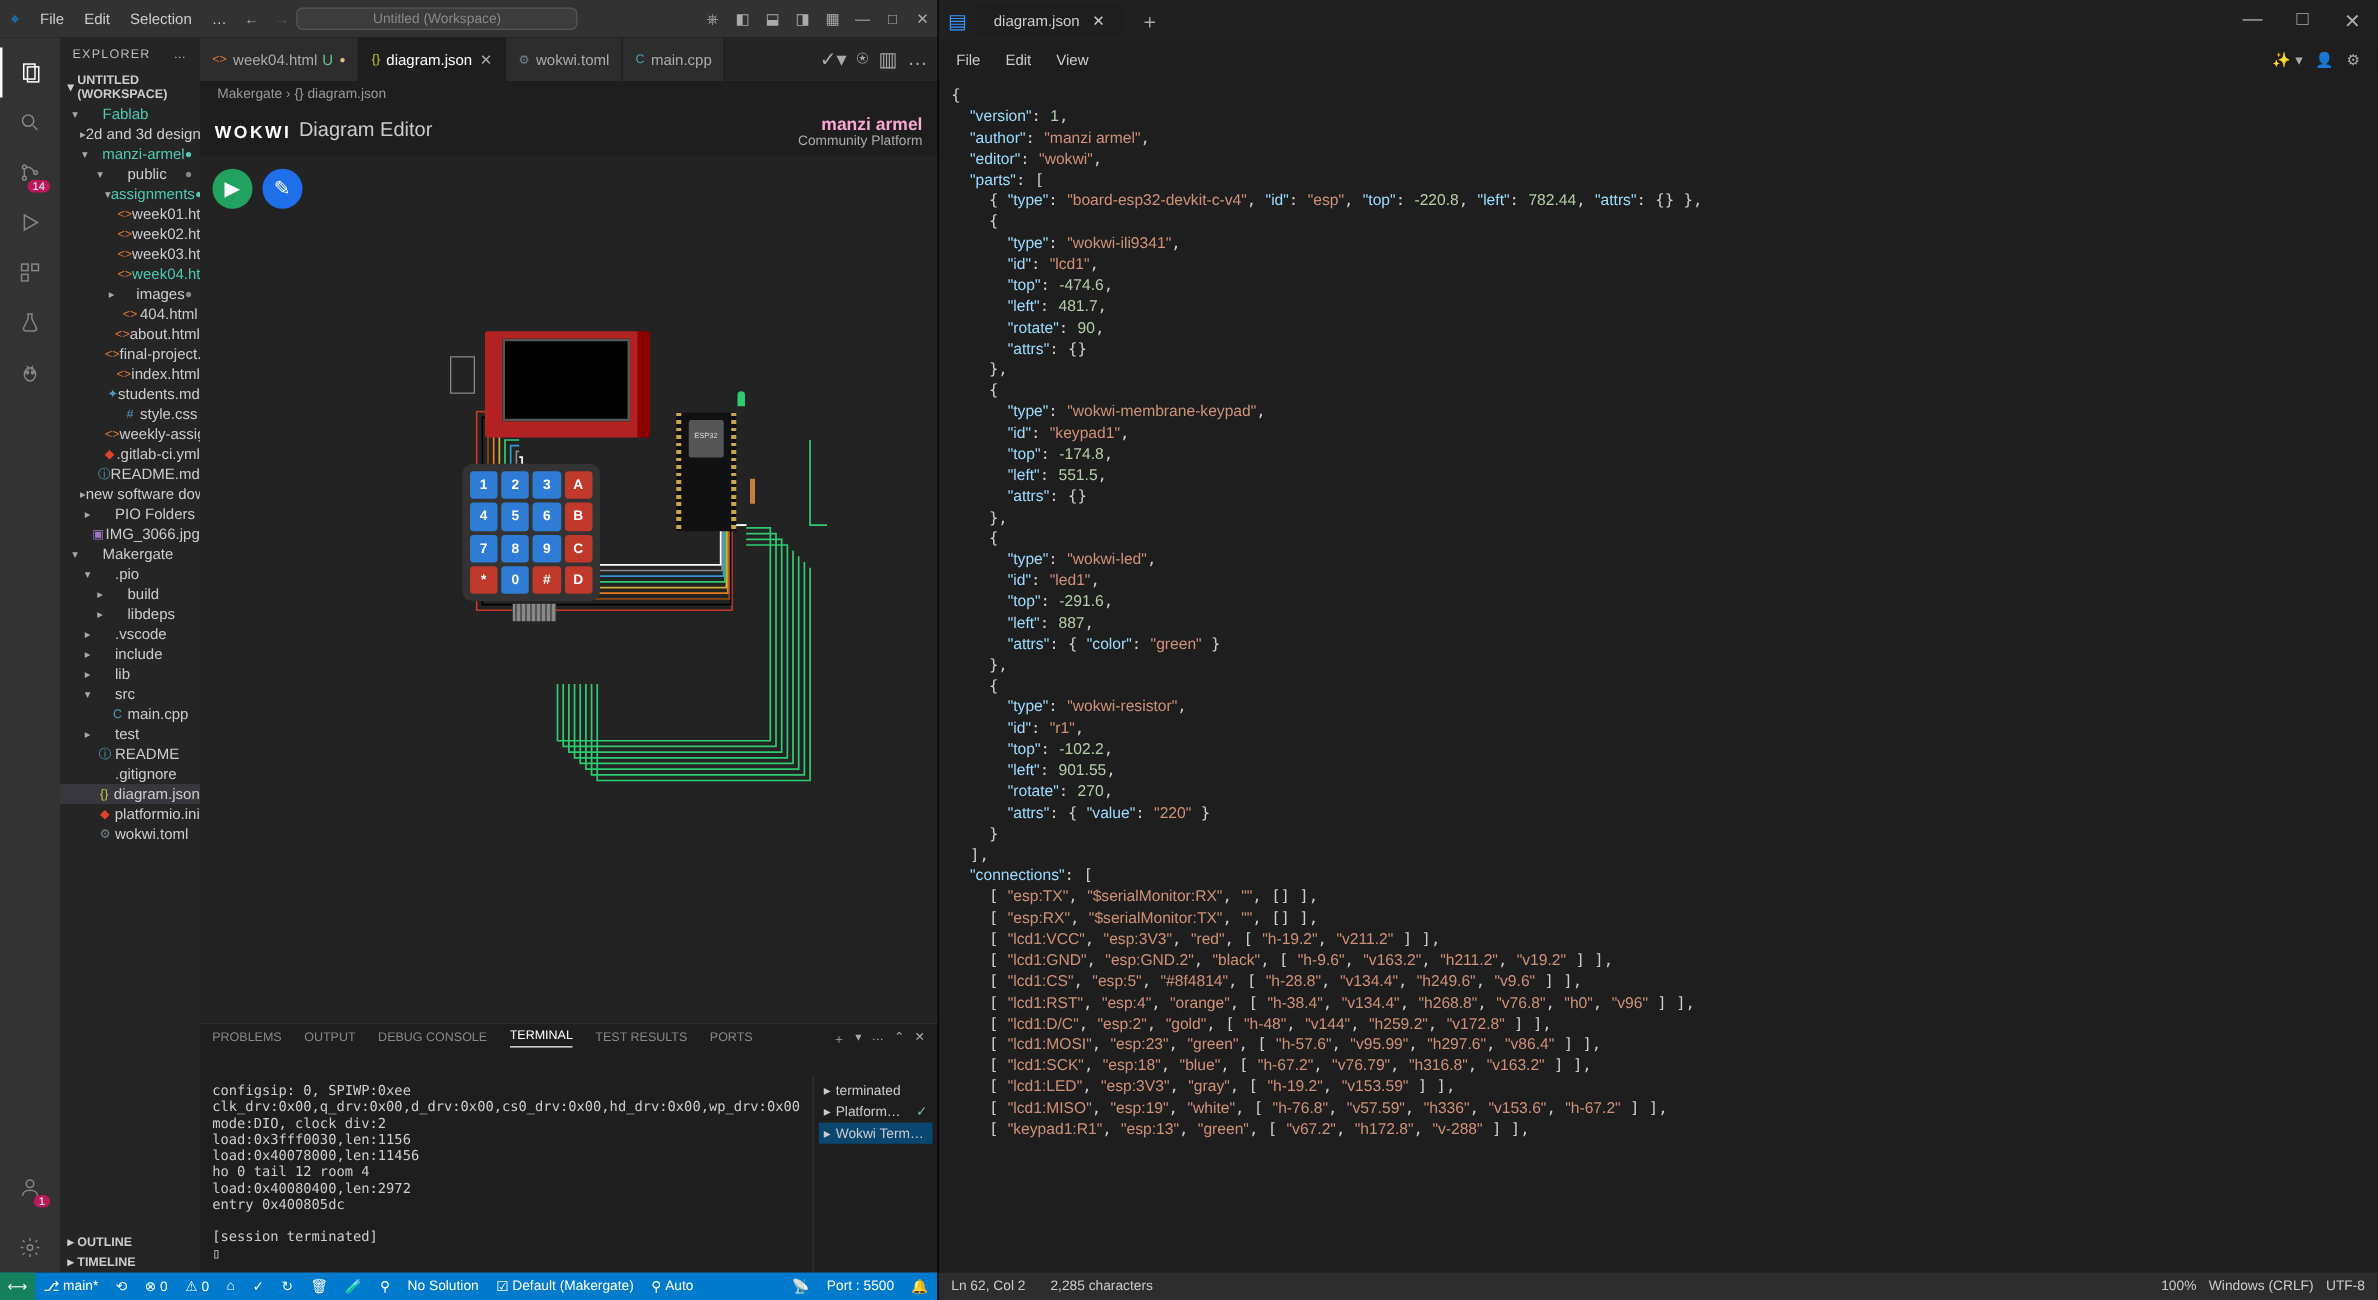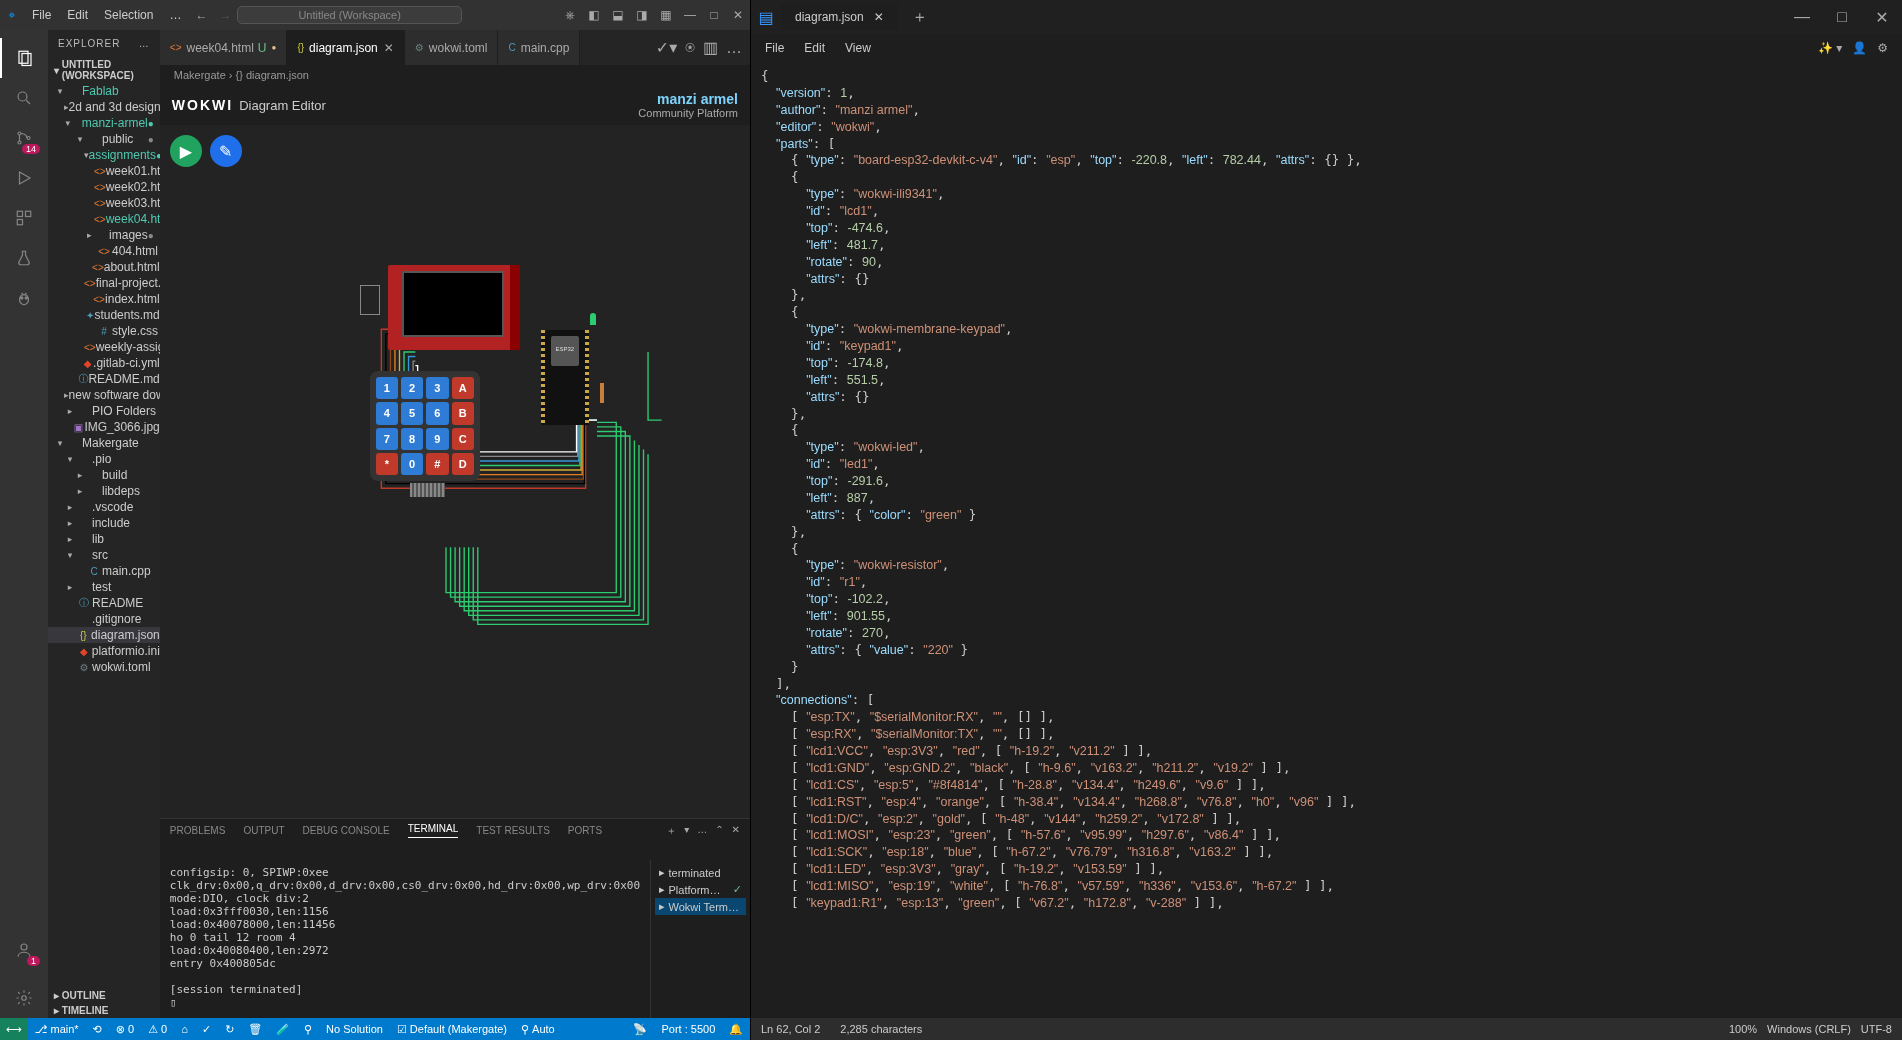--- a/index.html
+++ b/index.html
@@ -30,23 +30,23 @@
 .main { flex:1; display:flex; flex-direction:column; background:#1e1e1e; }
 .tabs { height:35px; background:#252526; display:flex; align-items:stretch; }
 .tab { display:flex; align-items:center; padding:0 10px; background:#2d2d2d; color:#aaa; font-size:12px; border-right:1px solid #1e1e1e; cursor:pointer; }
 .tab.active { background:#1e1e1e; color:#fff; }
 .tab .dot { color:#e2c08d; margin-left:5px; font-size:8px; }
 .tab .x { margin-left:6px; color:#aaa; }
 .tabs .right { margin-left:auto; display:flex; align-items:center; padding:0 8px; color:#aaa; gap:8px; }
 .crumb { padding:4px 14px; font-size:11px; color:#999; background:#1e1e1e; }
 .wokwi-hdr { display:flex; align-items:center; padding:6px 12px; background:#1e1e1e; }
 .wokwi-hdr .logo { font-weight:bold; letter-spacing:2px; color:#fff; font-size:14px; }
-.wokwi-hdr .sub { color:#ccc; font-size:13px; margin-left:6px; }
+.wokwi-hdr .sub { color:#ccc; font-size:16px; margin-left:6px; }
 .wokwi-hdr .lic { margin-left:auto; text-align:right; font-size:11px; }
-.wokwi-hdr .lic .a { color:#7dd3fc; font-weight:bold; font-size:14px; }
+.wokwi-hdr .lic .a { color:#f9a8d4; font-weight:bold; font-size:14px; }
 .wokwi-hdr .lic .b { color:#aaa; }
 .canvas { flex:1; background:#232323; position:relative; overflow:hidden; }
 .fab { position:absolute; top:10px; left:10px; display:flex; gap:8px; }
 .fab .btn { width:32px; height:32px; border-radius:50%; display:flex; align-items:center; justify-content:center; color:#fff; cursor:pointer; }
 .fab .play { background:#21a35f; }
 .fab .edit { background:#1f6feb; }
 
 .lcd-brd { position:absolute; left:228px; top:140px; width:125px; height:85px; background:#b22222; border-radius:2px; }
 .lcd-scr { position:absolute; left:242px; top:146px; width:102px; height:66px; background:#000; border:2px solid #555; }
 .lcd-side { position:absolute; left:350px; top:140px; width:10px; height:85px; background:#8b0000; }

